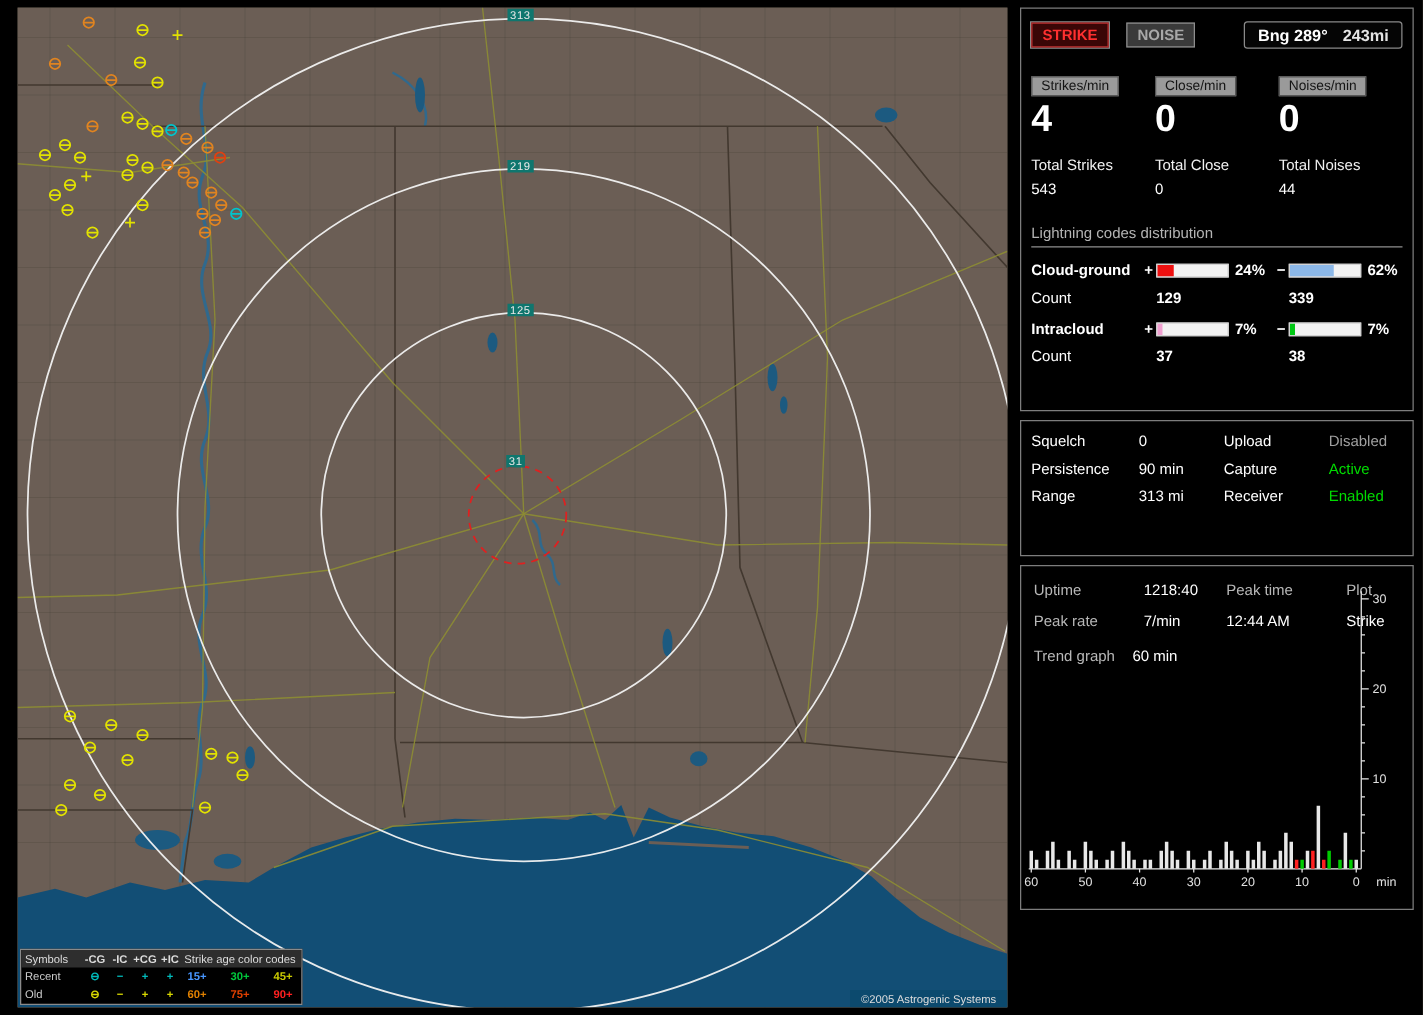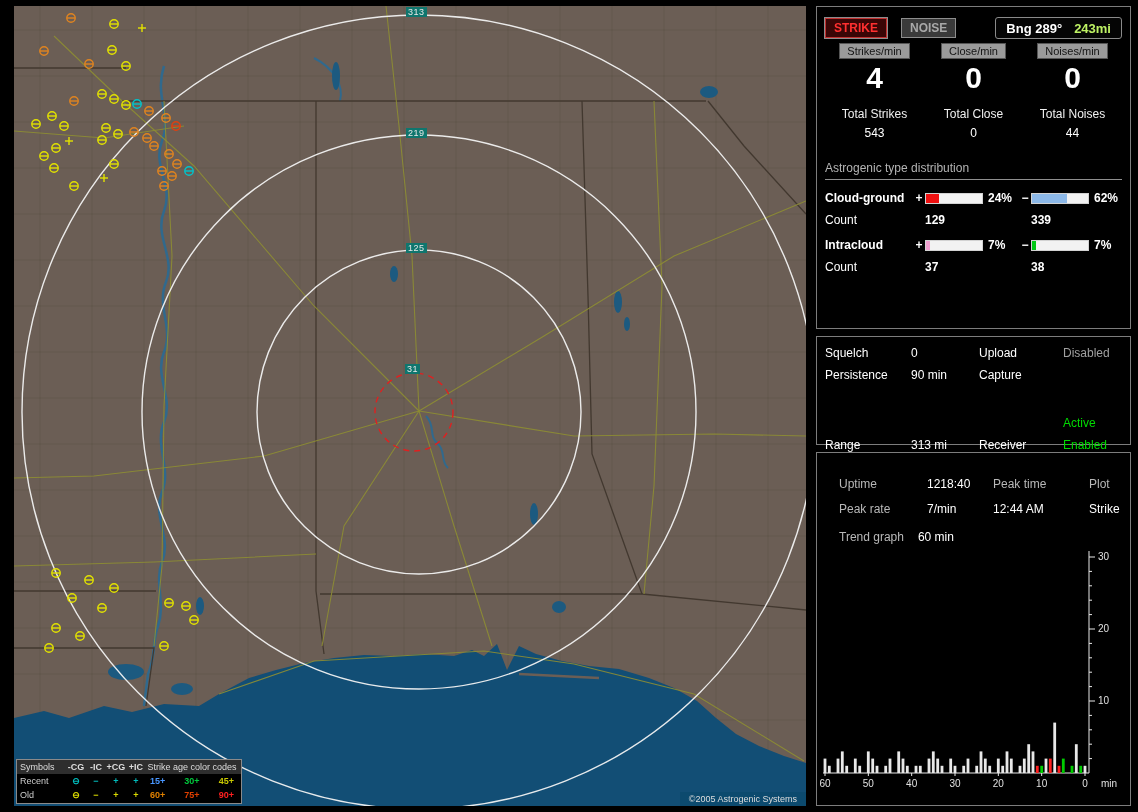--- a/index.html
+++ b/index.html
@@ -21,30 +21,30 @@
   .lg-head{background:#2e2e2e;height:14px;color:#ddd}
   .lg-sym{text-align:center;font-weight:bold}
   .lg-ages{display:flex;justify-content:space-between;padding:0 4px;font-weight:bold}
   .lg-age-head{text-align:center;color:#ddd}
   .copyright{position:absolute;right:0;bottom:0;background:#0c4a6e;color:#ddd;font-size:9px;padding:2px 9px;z-index:6}
 
   
   .box{position:absolute;left:816px;width:315px;background:#000;border:1px solid #7d7d7d;color:#fff;font-size:12px}
   .box1{top:6px;height:323px;padding:10px 8px}
   .box2{top:336px;height:109px}
-  .box3{top:452px;height:354px;padding:20px;overflow:hidden}
+  .box3{top:452px;height:276px;padding:8px;overflow:hidden}
 
   .b1-top{display:flex;align-items:center}
   .btn{font-family:"Liberation Sans",sans-serif;font-size:12px;font-weight:bold;height:20px;padding:0 8px;cursor:pointer}
   .btn-strike{background:#3a0606;color:#ff3030;border:1px solid #c03030;box-shadow:0 0 0 1px #8d8d8d;margin-right:14px}
   .btn-noise{background:#3a3a3a;color:#a8a8a8;border:1px solid #8d8d8d}
   .bearing{margin-left:auto;display:flex;align-items:center;gap:12px;background:#050505;border:1px solid #8a8a8a;border-radius:3px;height:22px;padding:0 10px;font-size:13px;font-weight:bold}
-  .green{color:#bef264}
-
-  .rates{display:grid;grid-template-columns:repeat(3,1fr);margin-top:4px;text-align:center}
+  .green{color:#e5e5e5}
+
+  .rates{display:grid;grid-template-columns:repeat(3,1fr);margin-top:22px;}
   .rate-chip{display:inline-block;background:#9a9a9a;color:#141414;font-size:11px;padding:1px 7px;border:1px solid #565656}
   .rate-big{font-size:30px;font-weight:bold;margin-top:4px;line-height:1}
   .rate-total-label{font-size:12px;color:#f0f0f0;margin-top:14px}
   .rate-total-value{font-size:12px;margin-top:5px}
 
   .dist-title{color:#b4b4b4;border-bottom:1px solid #8f8f8f;padding-bottom:4px;margin-top:21px;font-size:12px}
   .dist-row{display:grid;grid-template-columns:88px 12px 58px 36px 12px 58px auto;align-items:center;margin-top:11px}
   .dist-name{font-weight:bold}
   .dist-sign{text-align:center;font-weight:bold}
   .dbar{height:11px;border:1px solid #d2d2d2;background:#f2f2f2;position:relative}
@@ -429,21 +429,21 @@
         <div class="rate-total-value">0</div>
       </div>
       <div class="rate-col">
         <span class="rate-chip">Noises/min</span>
         <div class="rate-big">0</div>
         <div class="rate-total-label">Total Noises</div>
         <div class="rate-total-value">44</div>
       </div>
     </div>
 
-    <div class="dist-title">Astrogenic type distribution</div>
+    <div class="dist-title">Lightning codes distribution</div>
 
     <div class="dist-row">
       <span class="dist-name">Cloud-ground</span>
       <span class="dist-sign">+</span>
       <span class="dbar">
           <span class="dbar-fill" style="width: 24%; background-color: rgb(238, 16, 16);"></span>
         </span>
       <span class="dist-pct">24%</span>
       <span class="dist-sign">−</span>
       <span class="dbar">
@@ -488,21 +488,21 @@
   <div class="box box2">
     <div class="b2-grid">
       <span>Squelch</span>
       <span>0</span>
       <span>Upload</span>
       <span style="color: rgb(160, 160, 160);">Disabled</span>
 
       <span>Persistence</span>
       <span>90 min</span>
       <span>Capture</span>
-      <span style="color: rgb(0, 220, 0); margin-top: 48px;">Active</span>
+      <span style="color: rgb(0, 220, 0);">Active</span>
 
       <span>Range</span>
       <span>313 mi</span>
       <span>Receiver</span>
       <span style="color: rgb(0, 220, 0);">Enabled</span>
     </div>
   </div>
 
   <div class="box box3">
     <div class="b3-grid">

